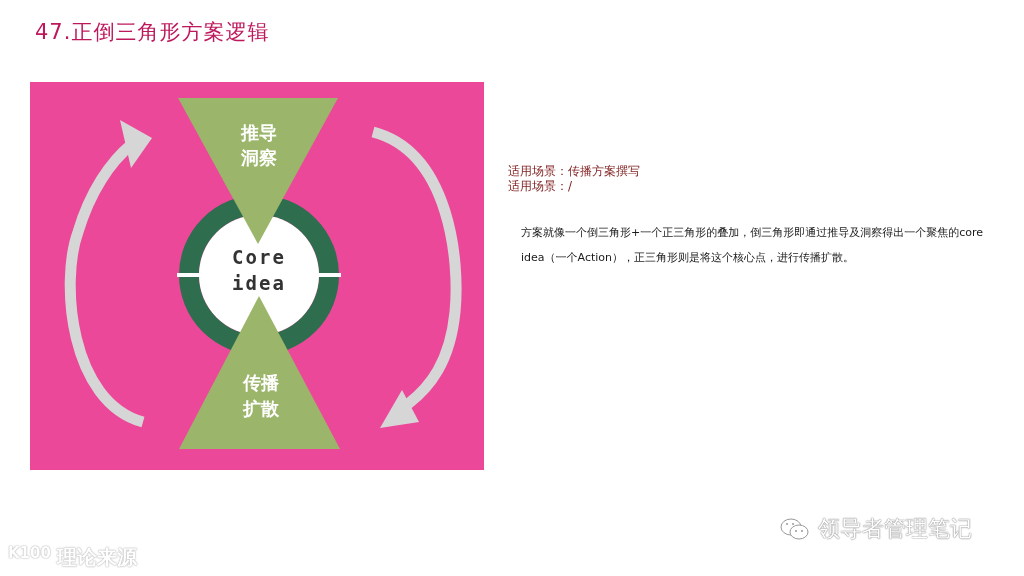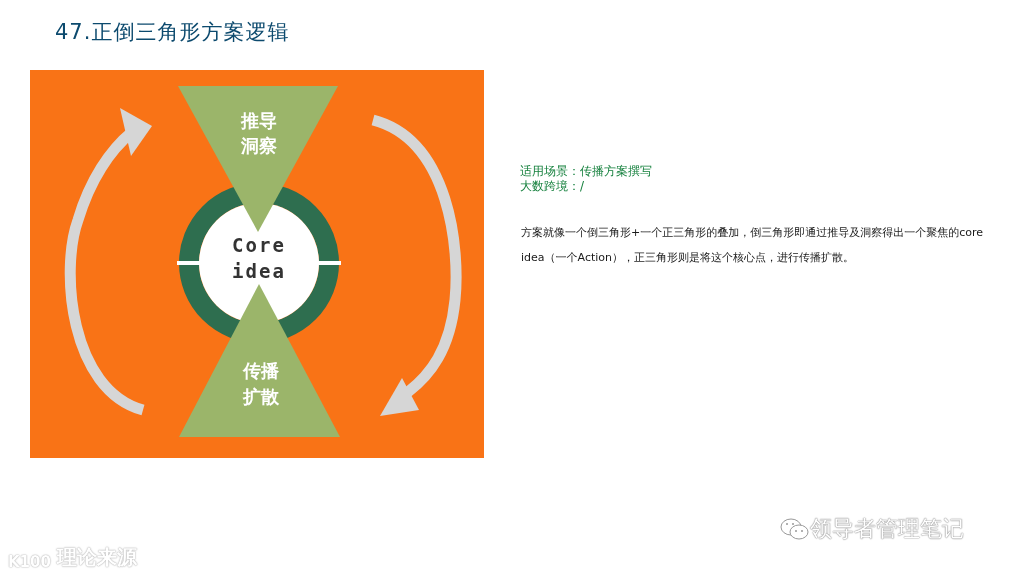--- a/index.html
+++ b/index.html
@@ -1,26 +1,26 @@
 <!DOCTYPE html>
 <html><head>
 <meta charset="utf-8">
 <style>
   html, body { margin:0; padding:0; }
   body { width:1024px; height:576px; background:#ffffff; position:relative; overflow:hidden;
          font-family:"DejaVu Sans", sans-serif; }
-  .title { position:absolute; left:35px; top:18px; font-size:21px; color:#0c4a6e; letter-spacing:1px;margin-left:20px; }
-  .panel { position:absolute; left:30px; top:70px; width:454px; height:388px; background:#f97316; }
+  .title { position:absolute; left:35px; top:18px; font-size:21px; color:#be185d; letter-spacing:1px; }
+  .panel { position:absolute; left:30px; top:82px; width:454px; height:388px; background:#ec4899; }
   .panel svg { position:absolute; left:0; top:0; }
-  .meta { position:absolute; left:520px; top:164px; font-size:12px; color:#15803d; line-height:15px; }
+  .meta { position:absolute; left:508px; top:164px; font-size:12px; color:#7f1d1d; line-height:15px; }
   .desc { position:absolute; left:521px; top:220px; width:470px; font-size:11px; color:#1a1a1a; line-height:25px; }
   .wm-left { position:absolute; left:8px; top:544px; font-size:20px; color:#fff; font-weight:bold;
-             text-shadow:0 0 2px #bbb, 0 0 1px #999; display:flex; align-items:flex-end; gap:6px; }
+             text-shadow:0 0 2px #bbb, 0 0 1px #999; display:flex; align-items:flex-start; gap:6px; }
   .wm-right { position:absolute; left:780px; top:514px; font-size:22px; color:#fff;
-              text-shadow:0 0 1.5px #888, 0 0 1px #666; display:flex; align-items:center; }
+              text-shadow:0 0 1.5px #888, 0 0 1px #666; display:flex; align-items:center; gap:8px; }
 </style>
 </head>
 <body>
 
 <div class="title">47.正倒三角形方案逻辑</div>
 
 <div class="panel">
   <svg width="454" height="388" viewBox="0 0 454 388">
 
     <g>
@@ -48,21 +48,21 @@
     <text x="229" y="82" text-anchor="middle" font-size="18" font-weight="bold" fill="#ffffff" font-family="DejaVu Sans, sans-serif">洞察</text>
     <text x="229" y="182" text-anchor="middle" font-size="19" font-weight="bold" fill="#333333" letter-spacing="2" font-family="DejaVu Sans Mono, monospace">Core</text>
     <text x="229" y="208" text-anchor="middle" font-size="19" font-weight="bold" fill="#333333" letter-spacing="2" font-family="DejaVu Sans Mono, monospace">idea</text>
     <text x="231" y="307" text-anchor="middle" font-size="18" font-weight="bold" fill="#ffffff" font-family="DejaVu Sans, sans-serif">传播</text>
     <text x="231" y="333" text-anchor="middle" font-size="18" font-weight="bold" fill="#ffffff" font-family="DejaVu Sans, sans-serif">扩散</text>
   </svg>
 </div>
 
 <div class="meta">
   <div>适用场景：传播方案撰写</div>
-  <div>大数跨境：/</div>
+  <div>适用场景：/</div>
 </div>
 
 <div class="desc">方案就像一个倒三角形+一个正三角形的叠加，倒三角形即通过推导及洞察得出一个聚焦的core idea（一个Action），正三角形则是将这个核心点，进行传播扩散。</div>
 
 <div class="wm-left">
   <span style="font-size:15px;">K100</span>
   <span>理论来源</span>
 </div>
 
 <div class="wm-right">

